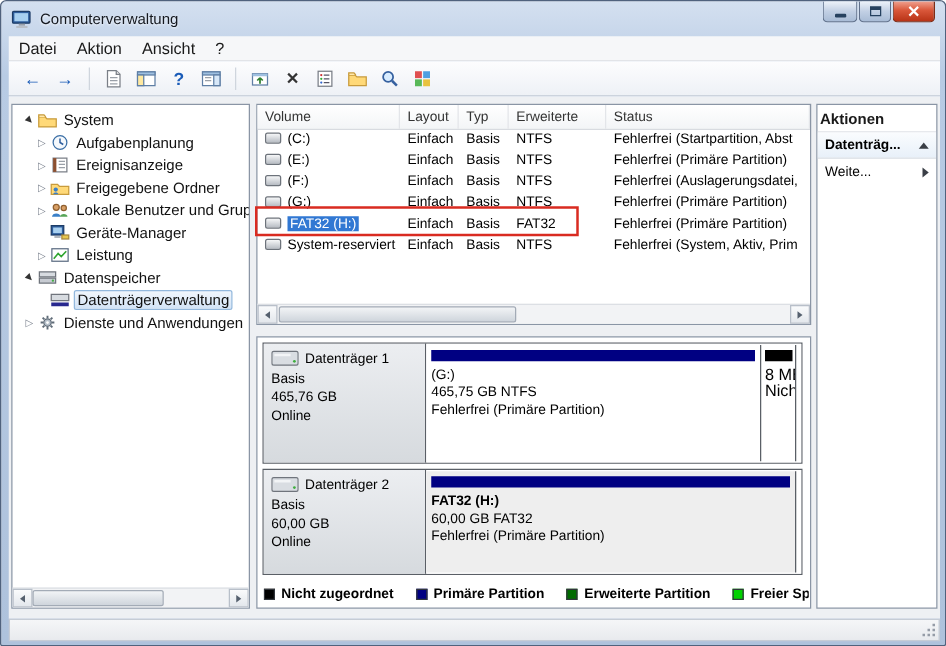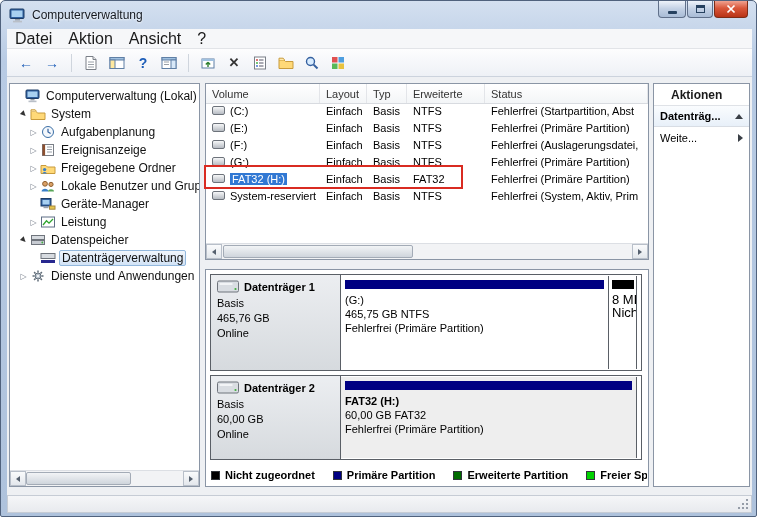--- a/index.html
+++ b/index.html
@@ -9,21 +9,21 @@
 .titlebar{position:absolute;left:0;top:0;right:0;height:28px;display:flex;align-items:center;padding:0 8px}
 .title-icon{width:17px;height:15px;margin-right:6px;display:inline-flex}
 .title-text{font-size:12px;color:#14181f;text-shadow:0 1px 2px rgba(255,255,255,.9)}
 .winbtns{position:absolute;right:8px;top:0;display:flex}
 .wb{height:17px;border:1px solid #60708a;border-top:none;border-radius:0 0 4px 4px;display:flex;align-items:center;justify-content:center;background:linear-gradient(#eef3fa,#c2d0e4 50%,#a9bcd6);margin-left:1px;cursor:pointer}
 .wb.min{width:28px}.wb.max{width:26px}
 .wb.close{width:34px;background:linear-gradient(#f0a290,#d9573a 45%,#b83316);border-color:#7d2c16}
 .g-min{width:9px;height:3px;background:#26415f;margin-top:7px;border-radius:1px}
 .g-max{width:9px;height:8px;border:1px solid #26415f;border-top:3px solid #26415f}
 
-.menubar{position:absolute;left:6px;top:28px;width:745px;height:20px;background:#f6f7f9;border-bottom:1px solid #e2e4e8;display:flex;align-items:center;font-size:16px;color:#1a1a1a}
+.menubar{position:absolute;left:6px;top:28px;width:745px;height:20px;background:#f6f7f9;border-bottom:1px solid #e2e4e8;display:flex;align-items:center;font-size:13px;color:#1a1a1a}
 .menu-item{padding:2px 8px;cursor:default}
 
 .toolbar{position:absolute;left:6px;top:48px;width:745px;height:28px;background:linear-gradient(#fdfdfe,#eef1f6);border-bottom:1px solid #ccd3dd;display:flex;align-items:center;padding-left:8px;gap:4px}
 .tbtn{width:22px;height:22px;display:flex;align-items:center;justify-content:center;border:1px solid transparent;border-radius:2px;cursor:pointer}
 .tglyph{font-size:14px;font-weight:bold;color:#1b5cb8;line-height:1}
 .tglyph.dark{color:#333;font-size:13px}
 .tsep{width:1px;height:18px;background:#cfd5dd;margin:0 4px}
 
 .workspace{position:absolute;left:6px;top:76px;width:745px;height:418px;background:#eef0f3}
 .panel{position:absolute;background:#fff;border:1px solid #8a95a5}
@@ -59,39 +59,39 @@
 
 .vol-pane .hscroll{height:16px}
 
 .disk-pane{position:absolute;left:0;top:186px;width:444px;height:218px;background:#fff;border:1px solid #8a95a5}
 .dbox{position:absolute;left:4px;width:432px;border:1px solid #5a5f66}
 .dbox1{top:4px;height:97px}
 .dbox2{top:105px;height:85px}
 .dhead{position:absolute;left:0;top:0;bottom:0;width:130px;background:linear-gradient(#eceef1,#d6dade);border-right:1px solid #5a5f66;padding:5px 6px;font-size:11px;color:#000}
 .dh-top{display:flex;align-items:center;margin-bottom:3px}
 .drive-icon{width:22px;height:13px;margin-right:5px;display:inline-flex}
-.dname{font-weight:bold;font-size:11px}
+.dname{font-weight:normal;font-size:11px}
 .dline{line-height:15px}
 .dparts{position:absolute;left:130px;top:0;right:0;bottom:0;background:#fff}
 .part{position:absolute;top:1px;bottom:1px;padding:4px 4px 0 4px;overflow:hidden;white-space:nowrap}
 .band{height:9px;margin-bottom:4px}
 .pline{font-size:11px;line-height:14px;color:#000}
 .plabel-bold{font-weight:bold}
 .part-g{left:0;width:268px;border-right:1px solid #5a5f66}
 .part-un{left:269px;width:27px;border-right:1px solid #5a5f66;padding:4px 2px 0 2px;font-size:10px}
 .part-un .pline{font-size:13px;line-height:13px}
 .part-h{left:0;width:296px;border-right:1px solid #5a5f66;background:#eeeeee}
 
 .legend{position:absolute;left:5px;right:1px;bottom:3px;height:16px;display:flex;align-items:center;gap:18px;overflow:hidden;white-space:nowrap}
 .litem{display:inline-flex;align-items:center;flex:none}
 .lsq{width:9px;height:9px;border:1px solid #30343a;margin-right:5px;flex:none}
 .llabel{font-size:11px;font-weight:bold;color:#000}
 
 .actions{left:646px;top:6px;width:97px;height:404px;overflow:hidden}
-.act-header{height:22px;display:flex;align-items:center;padding-left:17px;font-size:12px;font-weight:bold;color:#1a1a1a;border-bottom:1px solid #dfe2e7}
+.act-header{height:22px;display:flex;align-items:center;padding-left:2px;font-size:12px;font-weight:bold;color:#1a1a1a;border-bottom:1px solid #dfe2e7}
 .act-row{height:21px;display:flex;align-items:center;padding:0 6px;font-size:11px;cursor:pointer}
 .act-row.sec1{font-weight:bold;background:linear-gradient(#fafcfe,#e8f0f9);border-bottom:1px solid #d8dde4}
 .act-spacer{flex:1}
 .tri-up{width:0;height:0;border-left:4px solid transparent;border-right:4px solid transparent;border-bottom:5px solid #3a3f46}
 .tri-right{width:0;height:0;border-top:4px solid transparent;border-bottom:4px solid transparent;border-left:5px solid #3a3f46}
 
 .statusbar{position:absolute;left:6px;top:494px;width:745px;height:18px;background:linear-gradient(#f5f6f8,#e8eaee);border:1px solid #c6ccd5}
 .grip{position:absolute;right:2px;bottom:2px;width:12px;height:12px}
 .grip::before{content:"";position:absolute;right:1px;bottom:1px;width:2px;height:2px;background:#959ca7;box-shadow:-4px 0 0 #959ca7,-8px 0 0 #959ca7,0 -4px 0 #959ca7,-4px -4px 0 #959ca7,0 -8px 0 #959ca7}
 
@@ -213,32 +213,20 @@
           <rect x="8.5" y="8.5" width="5.5" height="5.5" fill="#e8c23f"></rect>
         </svg>
     </div>
   </div>
 
   <div class="workspace">
 
     <div class="panel tree">
       <div class="tree-scrollpad">
 
-        <div class="trow lvl0">
-          <span class="exp"></span>
-          <span class="ticon">
-              <svg width="16" height="14" viewBox="0 0 16 14">
-                <rect x="1" y="1" width="13" height="8.5" rx="1" fill="#2f5f9e" stroke="#1d3c66"></rect>
-                <rect x="2.5" y="2.5" width="10" height="5.5" fill="#a8d0f0"></rect>
-                <rect x="5.5" y="10" width="4" height="1.4" fill="#9aa0a8"></rect>
-                <rect x="3.5" y="11.6" width="8" height="1.6" fill="#b9bfc7"></rect>
-              </svg>
-            </span>
-          <span class="tlabel">Computerverwaltung (Lokal)</span>
-        </div>
 
         <div class="trow lvl1">
           <span class="exp open"></span>
           <span class="ticon">
               <svg width="16" height="14" viewBox="0 0 16 14">
                 <path d="M1 4.5 L6 4.5 L7.5 6 L15 6 L15 12.5 L1 12.5 Z" fill="#ffd978" stroke="#c89b3c"></path>
                 <path d="M1 4.5 L1 2.8 L5.2 2.8 L6.6 4.5" fill="#ffe9ae" stroke="#c89b3c"></path>
               </svg>
             </span>
           <span class="tlabel">System</span>

